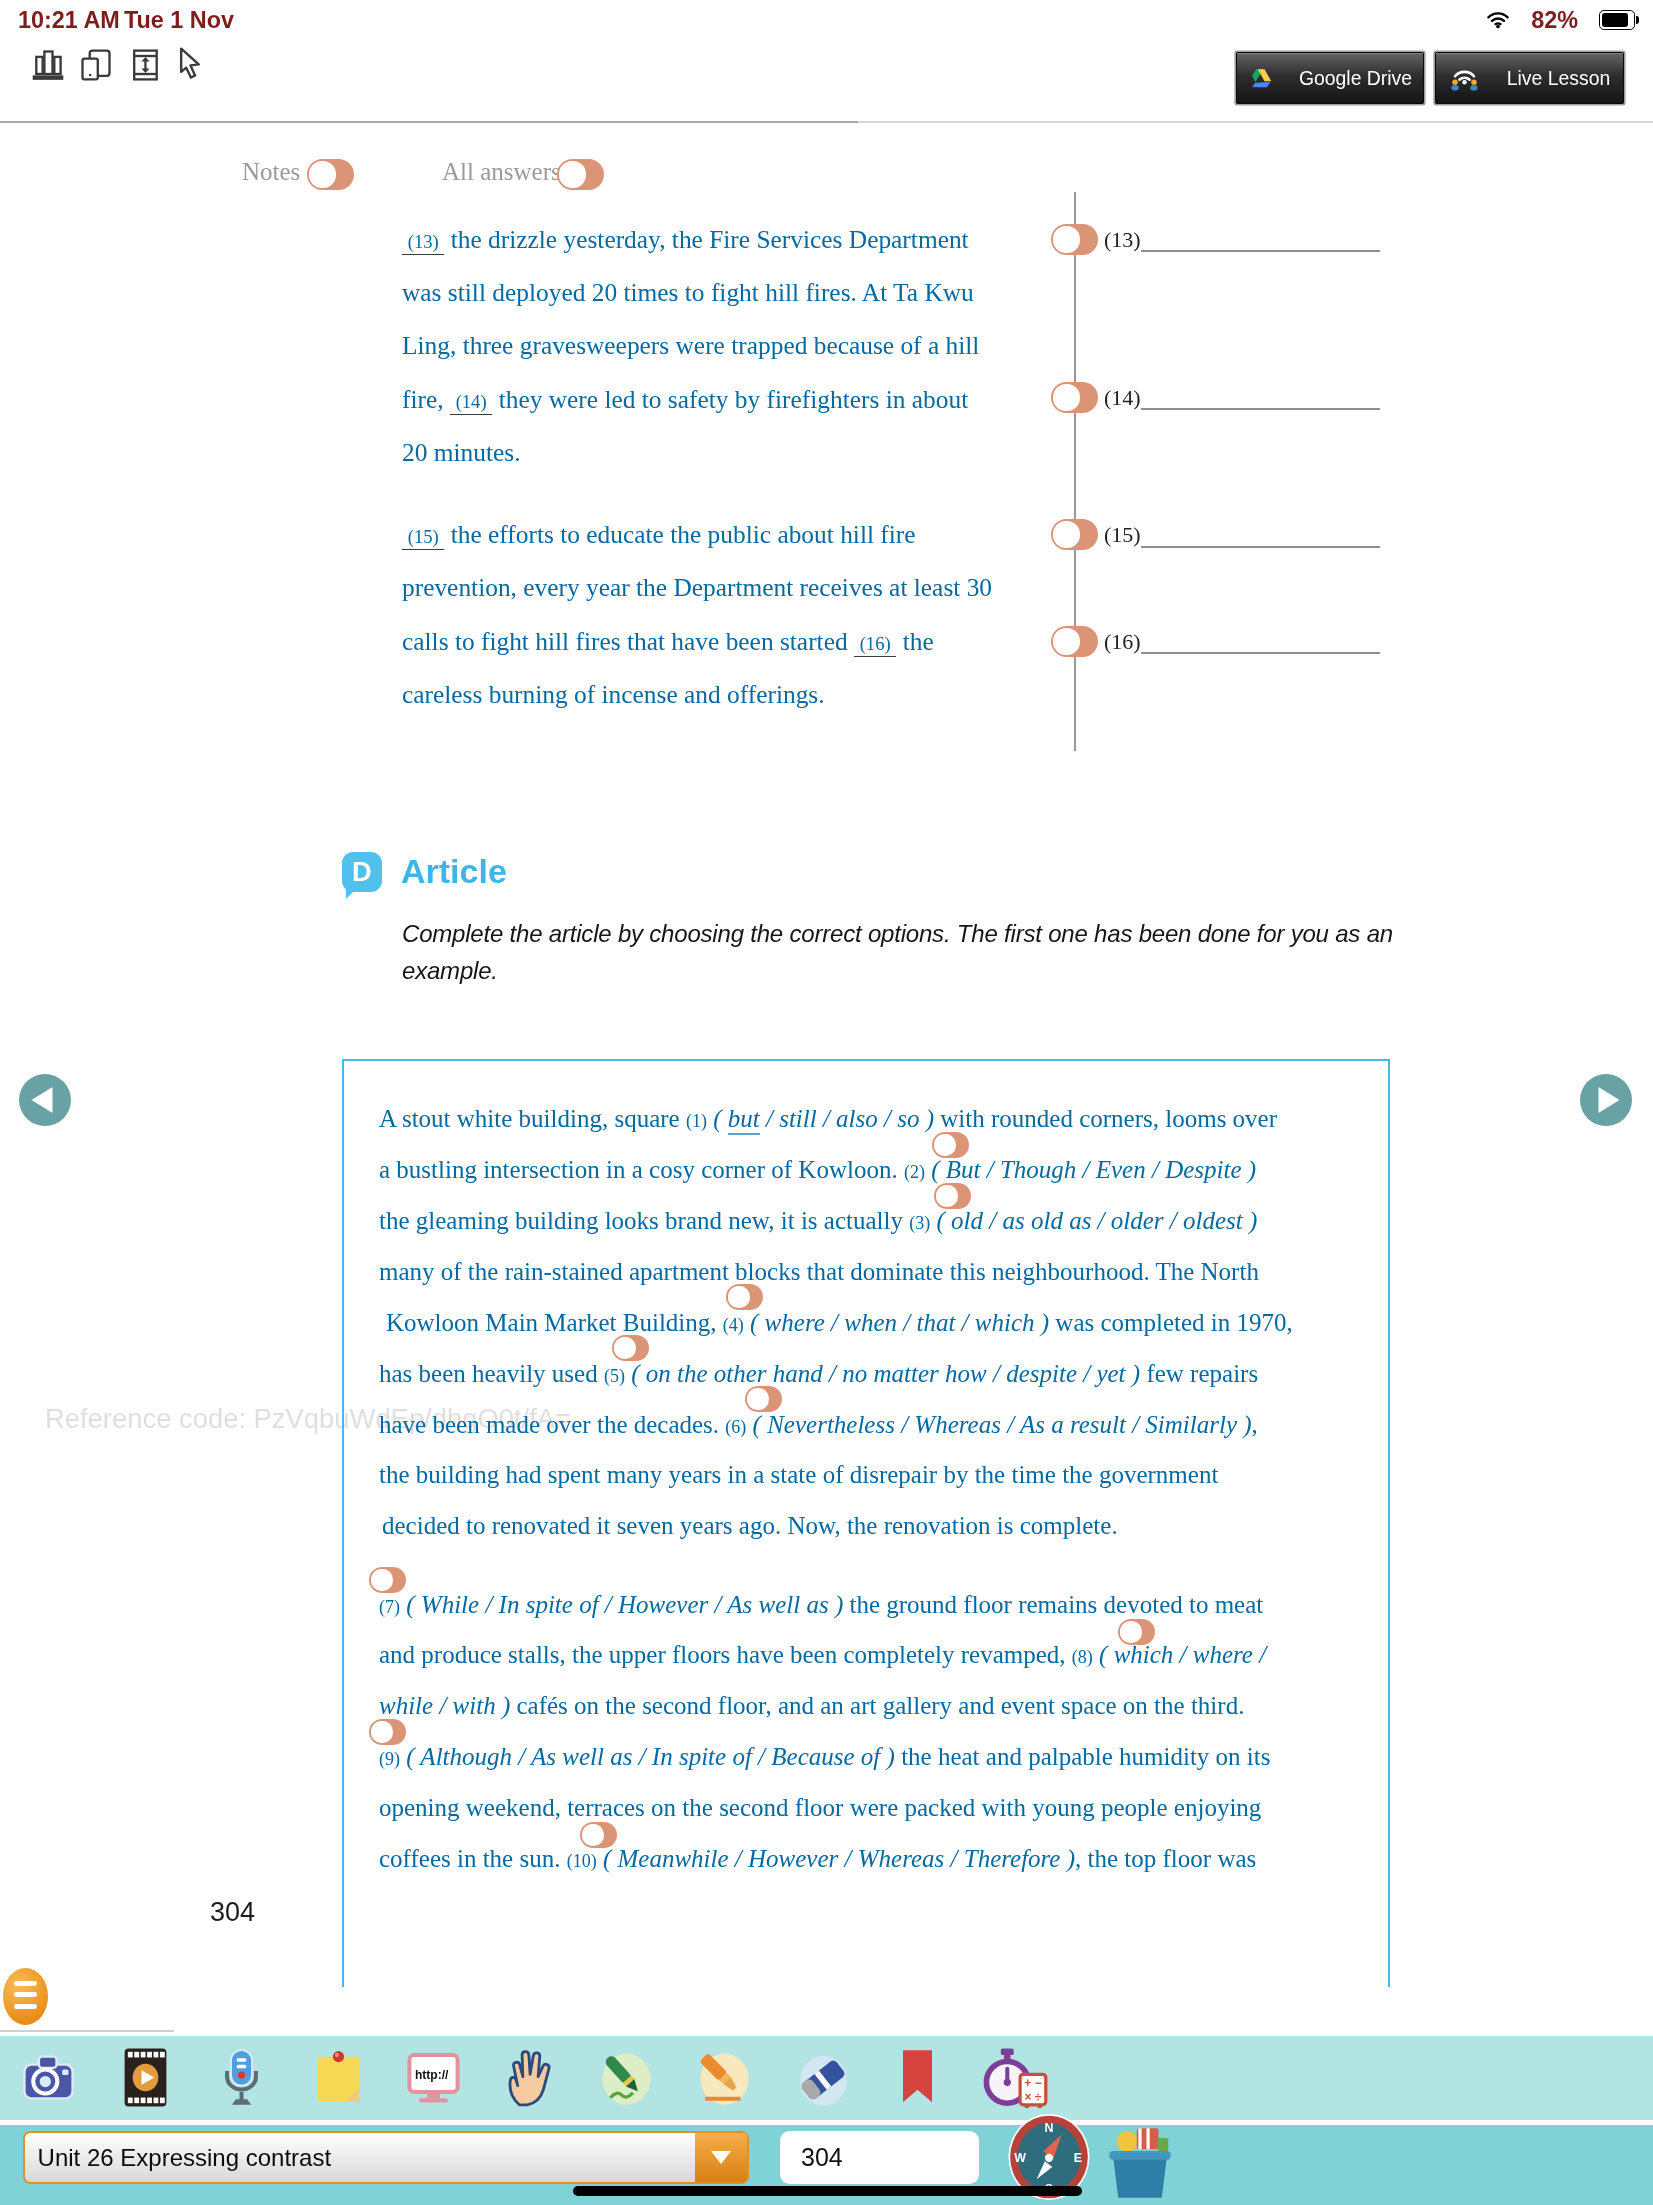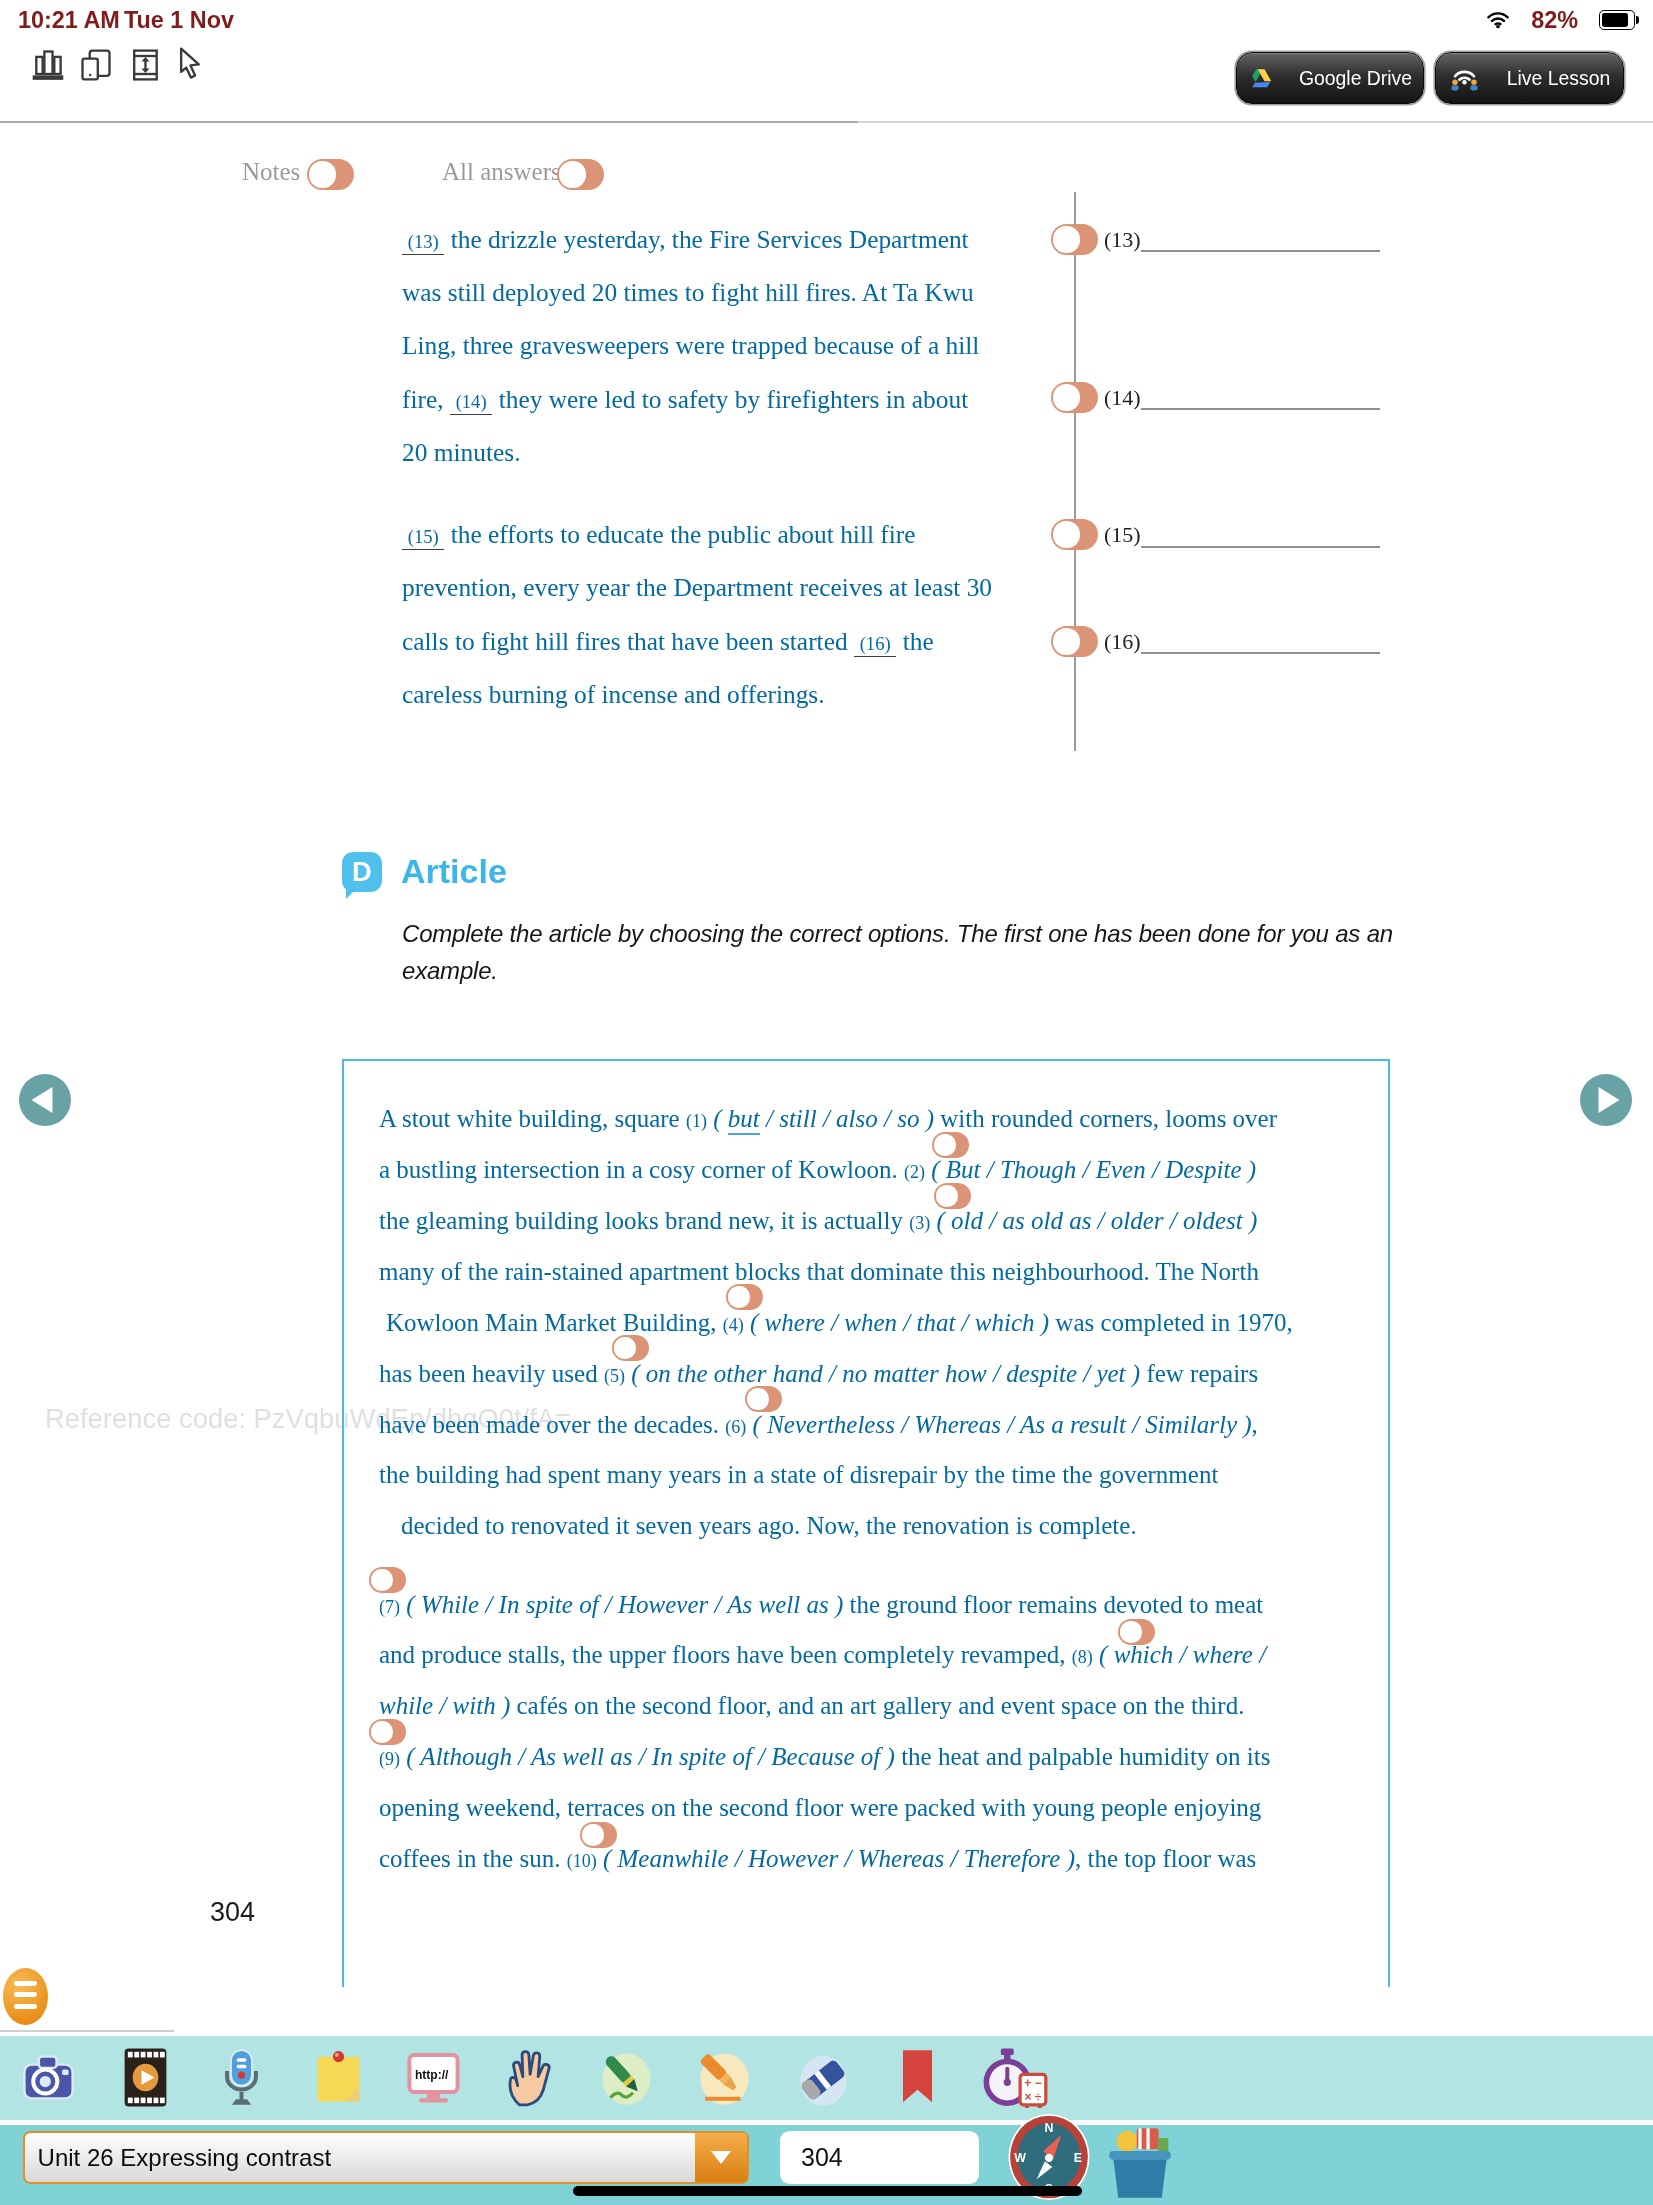--- a/index.html
+++ b/index.html
@@ -10,21 +10,21 @@
   
   .status-text{font-size:23.4px;font-weight:600;color:#7f1d1d;}
   .battery{position:relative;width:34px;height:18px;border:1.6px solid #000;border-radius:4.8px;}
   .battery .fill{position:absolute;left:1.6px;top:1.6px;bottom:1.6px;width:78%;background:#000;border-radius:2.4px;}
   .battery .nub{position:absolute;right:-4.8px;top:4.8px;width:3.2px;height:8px;background:#000;border-radius:0 2.4px 2.4px 0;}
 
   
   .tool-ic{cursor:pointer;}
   .dark-btn{display:flex;align-items:center;gap:27px;justify-content:center;
     background:linear-gradient(180deg,#646464 0%,#2e2e2e 45%,#141414 100%);
-    border:1.6px solid #0a0a0a;border-radius:16px;box-shadow:0 0 0 1.6px #9f9f9f, inset 0 0.8px 0 rgba(255,255,255,.25);
+    border:1.6px solid #0a0a0a;border-radius:1px;box-shadow:0 0 0 1.6px #9f9f9f, inset 0 0.8px 0 rgba(255,255,255,.25);
     color:#fff;font-size:19.4px;}
   .divider{background:#a9a9a9;height:1.6px;}
   .divider.light{background:#d6d6d6;}
 
   
   .tg{position:absolute;background:#dc9477;border-radius:806px;}
   .tg::after{content:"";position:absolute;left:2.4px;top:2.4px;height:calc(100% - 4.8px);aspect-ratio:1/1;
              background:#fff;border-radius:50%;}
   .tg-md{width:47px;height:31px;}
   .tg-sm{width:37px;height:26px;}
@@ -206,21 +206,21 @@
   <div class="article-border"></div>
 
   <div class="serif-line art-line z4" style="left:379px;top:1103px;"><span>A stout white building, square </span><span class="seg-n">(1)</span><span class="seg-i"> ( </span><span class="seg-ibu">but</span><span class="seg-i"> / still / also / so ) </span><span>with rounded corners, looms over</span></div>
   <div class="serif-line art-line z4" style="left:379px;top:1154px;"><span>a bustling intersection in a cosy corner of Kowloon. </span><span class="seg-n">(2)</span><span class="seg-i"> ( But / Though / Even / Despite )</span></div>
   <div class="serif-line art-line z4" style="left:379px;top:1205px;"><span>the gleaming building looks brand new, it is actually </span><span class="seg-n">(3)</span><span class="seg-i"> ( old / as old as / older / oldest )</span></div>
   <div class="serif-line art-line z4" style="left:379px;top:1256px;"><span>many of the rain-stained apartment blocks that dominate this neighbourhood. The North</span></div>
   <div class="serif-line art-line z4" style="left:386px;top:1307px;"><span>Kowloon Main Market Building, </span><span class="seg-n">(4)</span><span class="seg-i"> ( where / when / that / which ) </span><span>was completed in 1970,</span></div>
   <div class="serif-line art-line z4" style="left:379px;top:1358px;"><span>has been heavily used </span><span class="seg-n">(5)</span><span class="seg-i"> ( on the other hand / no matter how / despite / yet ) </span><span>few repairs</span></div>
   <div class="serif-line art-line z4" style="left:379px;top:1409px;"><span>have been made over the decades. </span><span class="seg-n">(6)</span><span class="seg-i"> ( Nevertheless / Whereas / As a result / Similarly )</span><span>,</span></div>
   <div class="serif-line art-line z4" style="left:379px;top:1459px;"><span>the building had spent many years in a state of disrepair by the time the government</span></div>
-  <div class="serif-line art-line z4" style="left:401px;top:1510px;"><span>decided to renovated it seven years ago. Now, the renovation is complete.</span></div>
+  <div class="serif-line art-line z4" style="left:382px;top:1510px;"><span>decided to renovated it seven years ago. Now, the renovation is complete.</span></div>
   <div class="serif-line art-line z4" style="left:379px;top:1589px;"><span class="seg-n">(7)</span><span class="seg-i"> ( While / In spite of / However / As well as ) </span><span>the ground floor remains devoted to meat</span></div>
   <div class="serif-line art-line z4" style="left:379px;top:1639px;"><span>and produce stalls, the upper floors have been completely revamped, </span><span class="seg-n">(8)</span><span class="seg-i"> ( which / where /</span></div>
   <div class="serif-line art-line z4" style="left:379px;top:1690px;"><span class="seg-i">while / with ) </span><span>cafés on the second floor, and an art gallery and event space on the third.</span></div>
   <div class="serif-line art-line z4" style="left:379px;top:1741px;"><span class="seg-n">(9)</span><span class="seg-i"> ( Although / As well as / In spite of / Because of ) </span><span>the heat and palpable humidity on its</span></div>
   <div class="serif-line art-line z4" style="left:379px;top:1792px;"><span>opening weekend, terraces on the second floor were packed with young people enjoying</span></div>
   <div class="serif-line art-line z4" style="left:379px;top:1843px;"><span>coffees in the sun. </span><span class="seg-n">(10)</span><span class="seg-i"> ( Meanwhile / However / Whereas / Therefore )</span><span>, the top floor was</span></div>
 
   <div class="tg tg-sm z4" style="left:932px;top:1132px;z-index:5;"></div>
   <div class="tg tg-sm z4" style="left:934px;top:1183px;z-index:5;"></div>
   <div class="tg tg-sm z4" style="left:726px;top:1284px;z-index:5;"></div>

